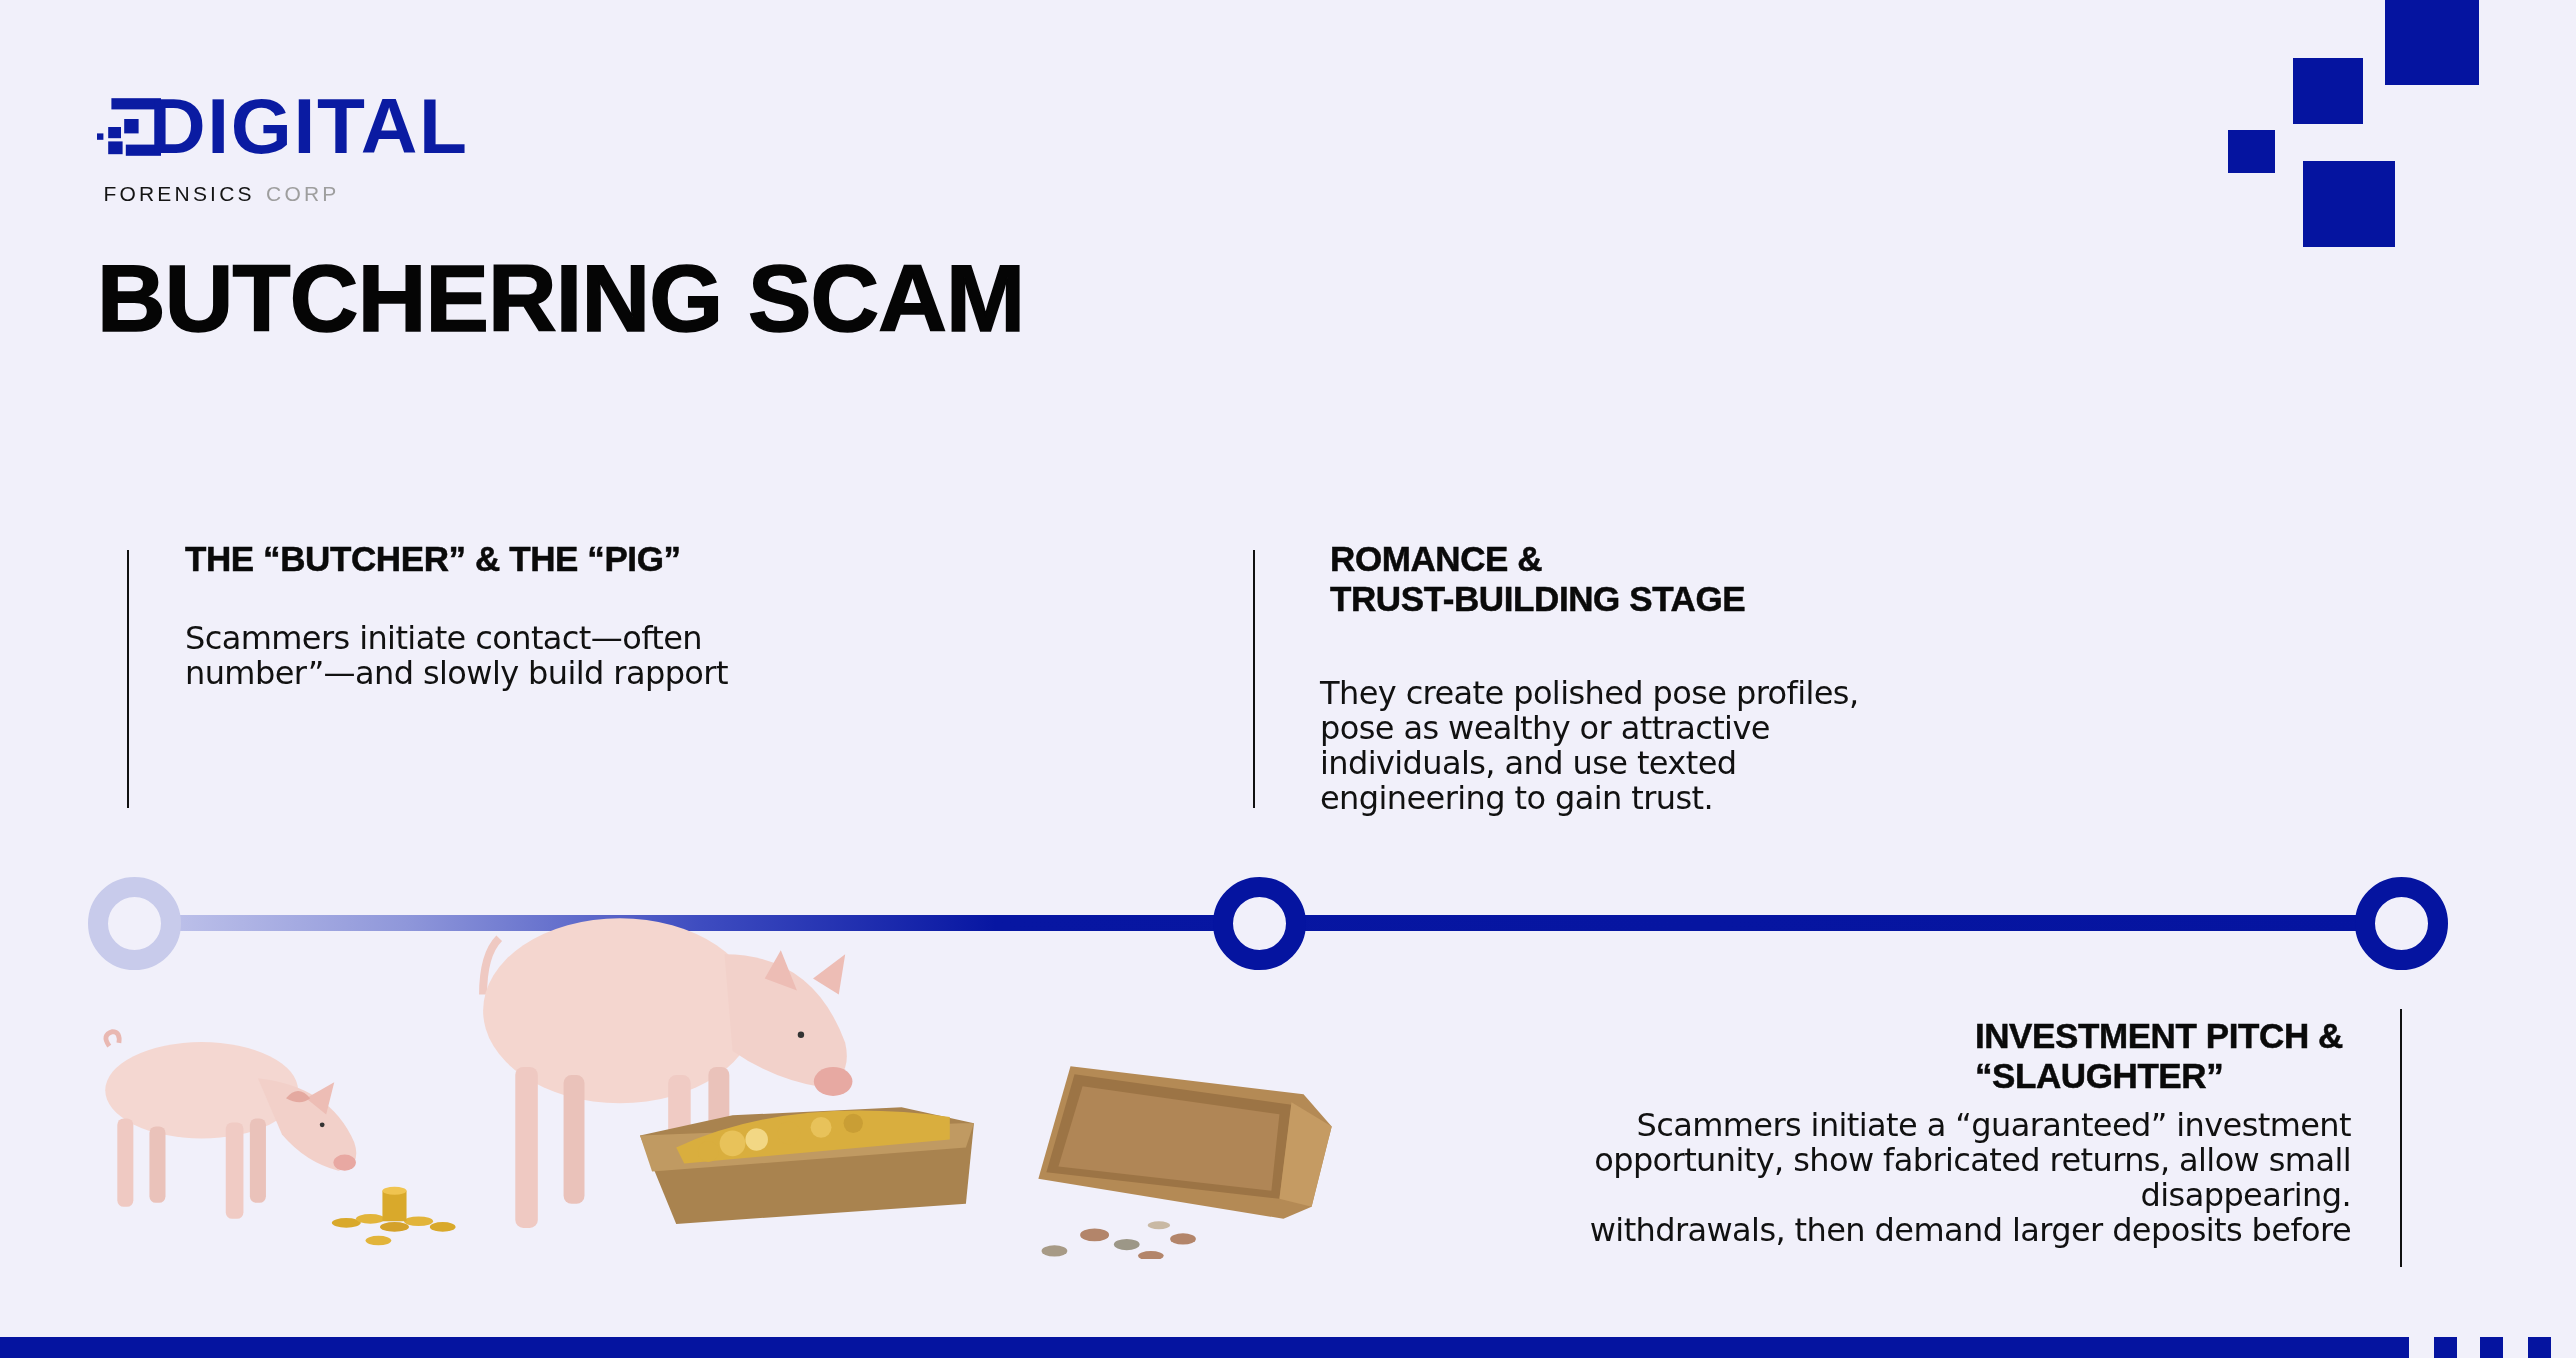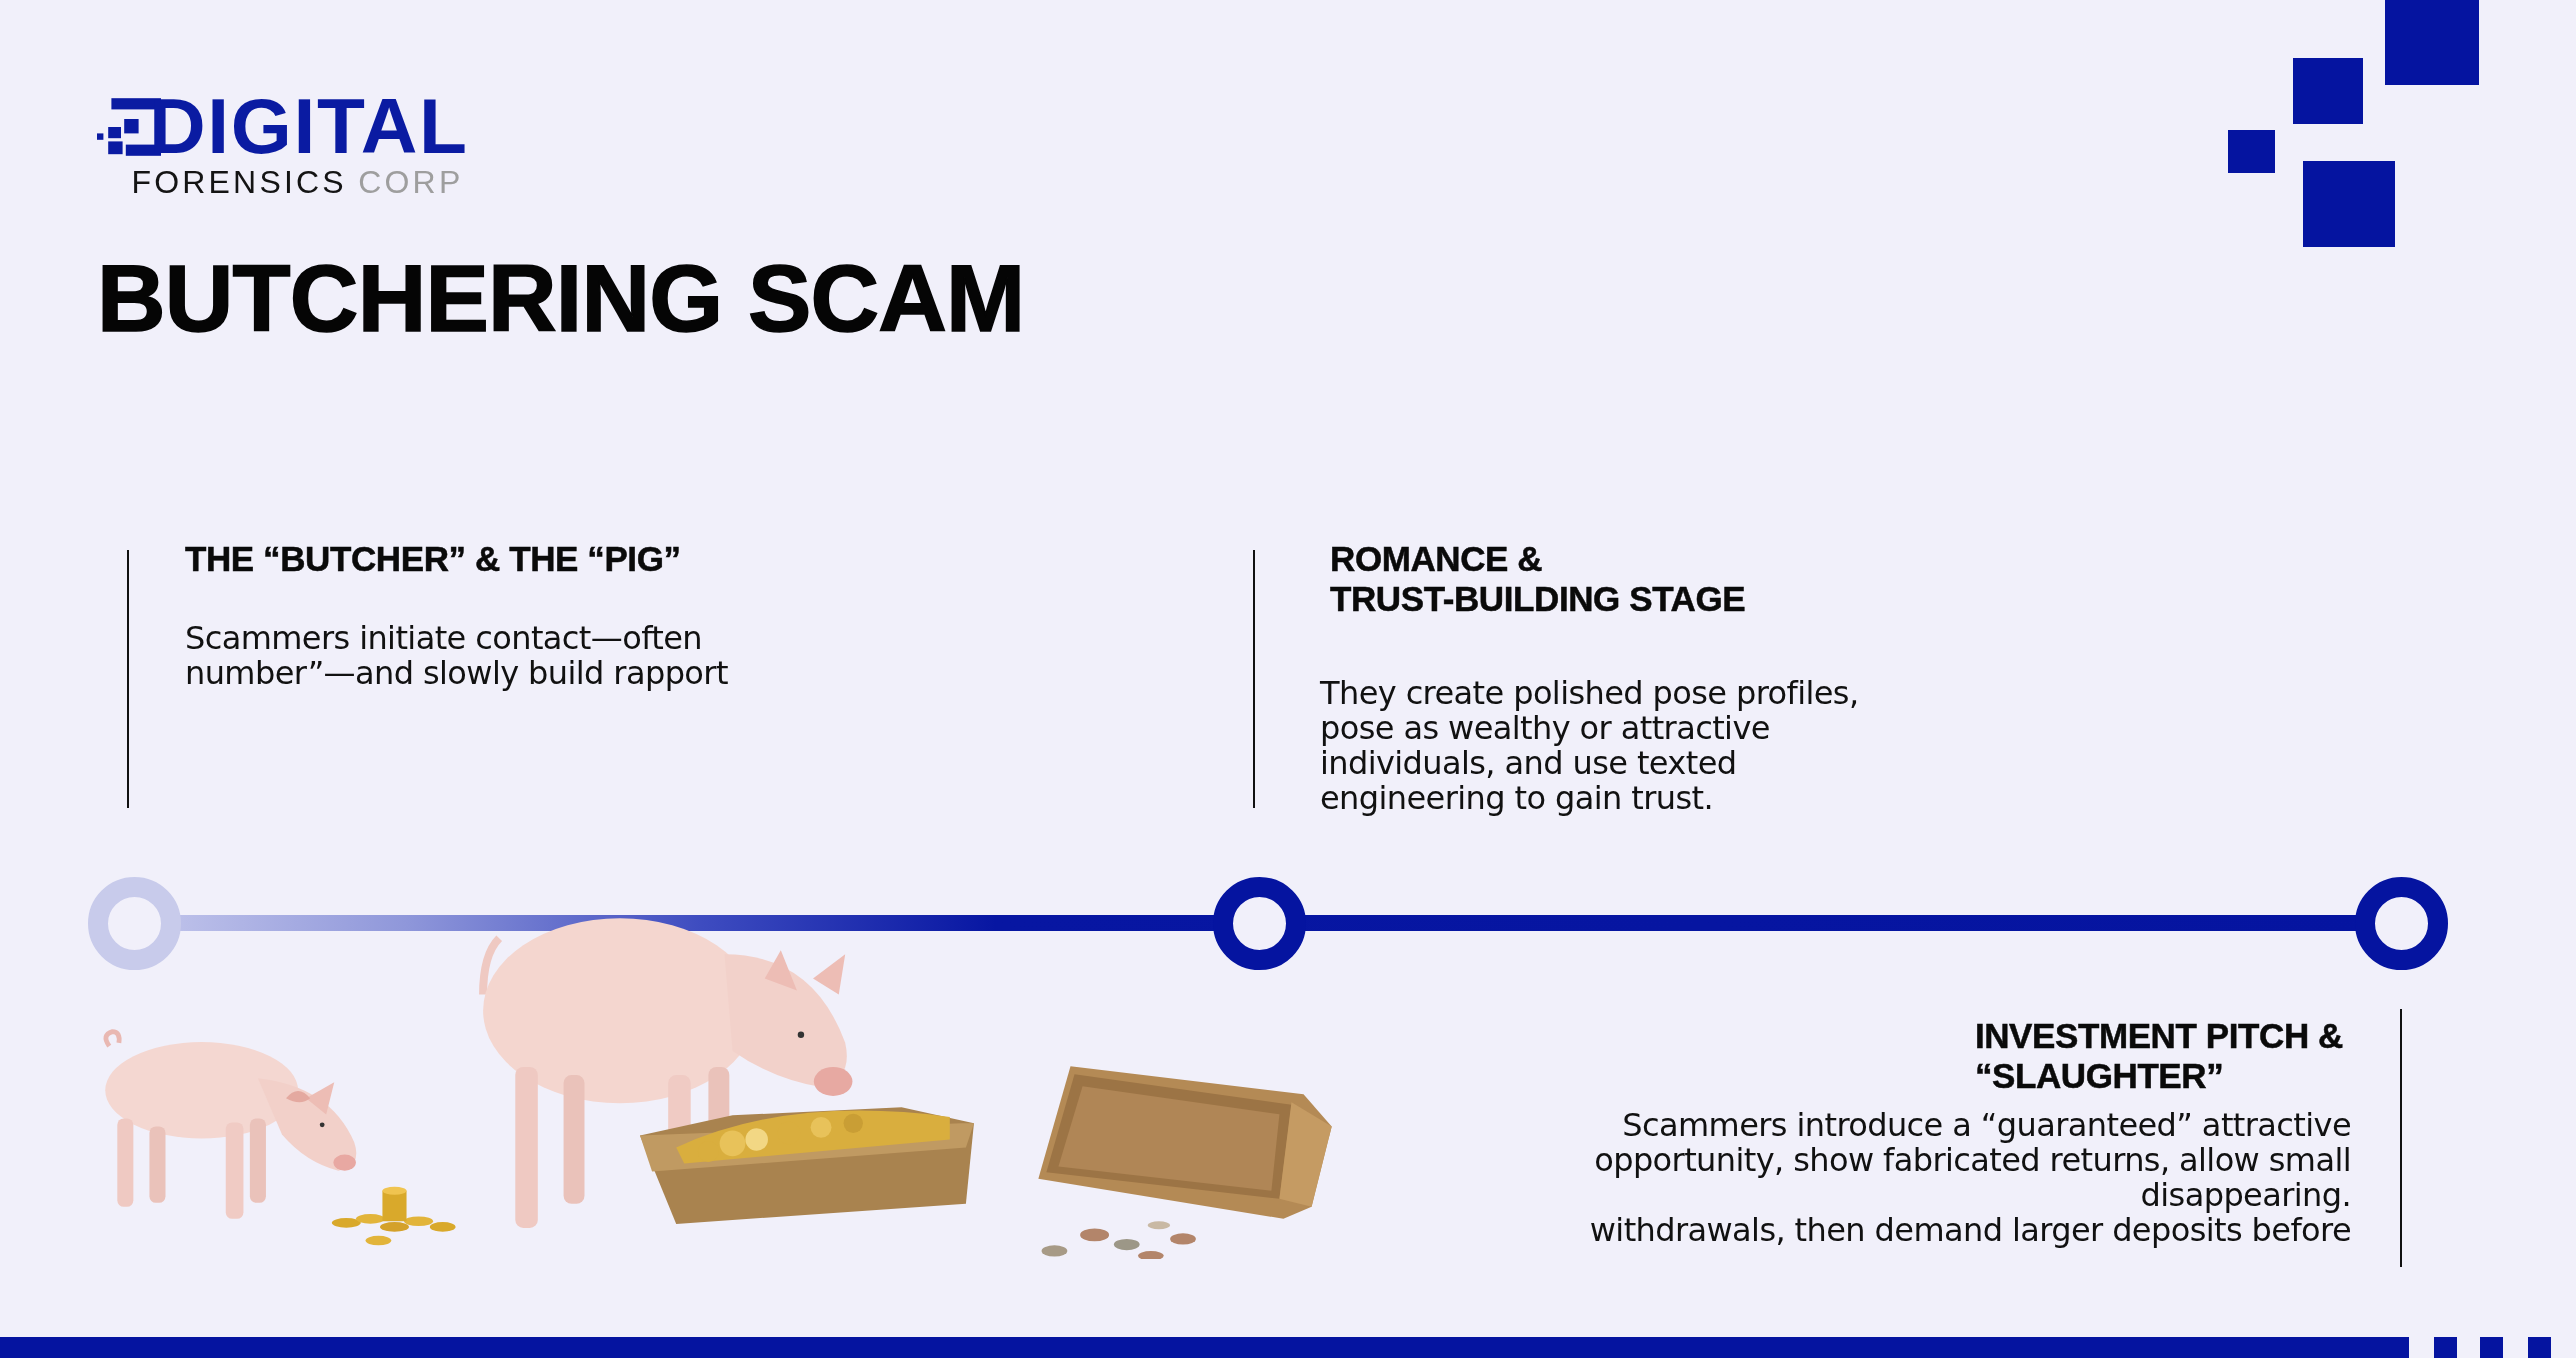--- a/index.html
+++ b/index.html
@@ -12,22 +12,22 @@
 
   
   .logo { left: 97px; top: 90px; width: 403px; height: 113px; }
   .logo-mark { position: absolute; left: 0; top: 8px; width: 64px; height: 58px; }
   .logo-digital {
     position: absolute; left: 52px; top: -1.6px;
     font-size: 77px; font-weight: 700; color: #0A1BA2; letter-spacing: 1.6px;
     line-height: 77px; transform: scaleX(1.02); transform-origin: left;
   }
   .logo-sub {
-    position: absolute; left: 6.4px; top: 76px; font-size: 32px; line-height: 32px;
-    letter-spacing: 3.2px; white-space: nowrap; margin-left: 28px;
+    position: absolute; left: 6.4px; top: 88px; font-size: 21px; line-height: 32px;
+    letter-spacing: 3.2px; white-space: nowrap;
   }
   .logo-forensics { color: #141414; }
   .logo-corp { color: #9E9E9E; margin-left: 11.3px; }
 
   
   .sq { background: #0514A0; position: absolute; }
 
   
   .title {
     left: 97px; top: 246px; width: 1771px;
@@ -113,21 +113,21 @@
 <div class="tl-node" style="left:88px; top:877px; border-color:#C8CBEB;"></div>
 <div class="tl-node" style="left:1213px; top:877px;"></div>
 <div class="tl-node" style="left:2355px; top:877px;"></div>
 
 <div class="vline" style="left:2400px; top:1009px; height:258px;"></div>
 <h2 class="phase-h" style="right:233px; top:1016px; text-align:left;">
   <div>INVESTMENT PITCH &amp;</div>
   <div>“SLAUGHTER”</div>
 </h2>
 <div class="phase-b" style="right:225px; top:1108px; text-align:right;">
-  <div>Scammers introduce a “guaranteed” attractive</div>
+  <div>Scammers initiate a “guaranteed” investment</div>
   <div>opportunity, show fabricated returns, allow small</div>
   <div>disappearing.</div>
   <div>withdrawals, then demand larger deposits before</div>
 </div>
 
 <svg class="abs" style="left:89px; top:1022px;" width="386" height="233" viewBox="0 0 480 290">
   <g>
     <path d="M25 30 q-10 -14 4 -18 q10 0 8 14" fill="none" stroke="#E9B8B2" stroke-width="6"></path>
     <ellipse cx="140" cy="85" rx="120" ry="60" fill="#F4D7D1"></ellipse>
     <path d="M210 70 Q300 80 330 150 Q340 180 310 185 Q270 175 240 140 Z" fill="#F2D0C9"></path>

